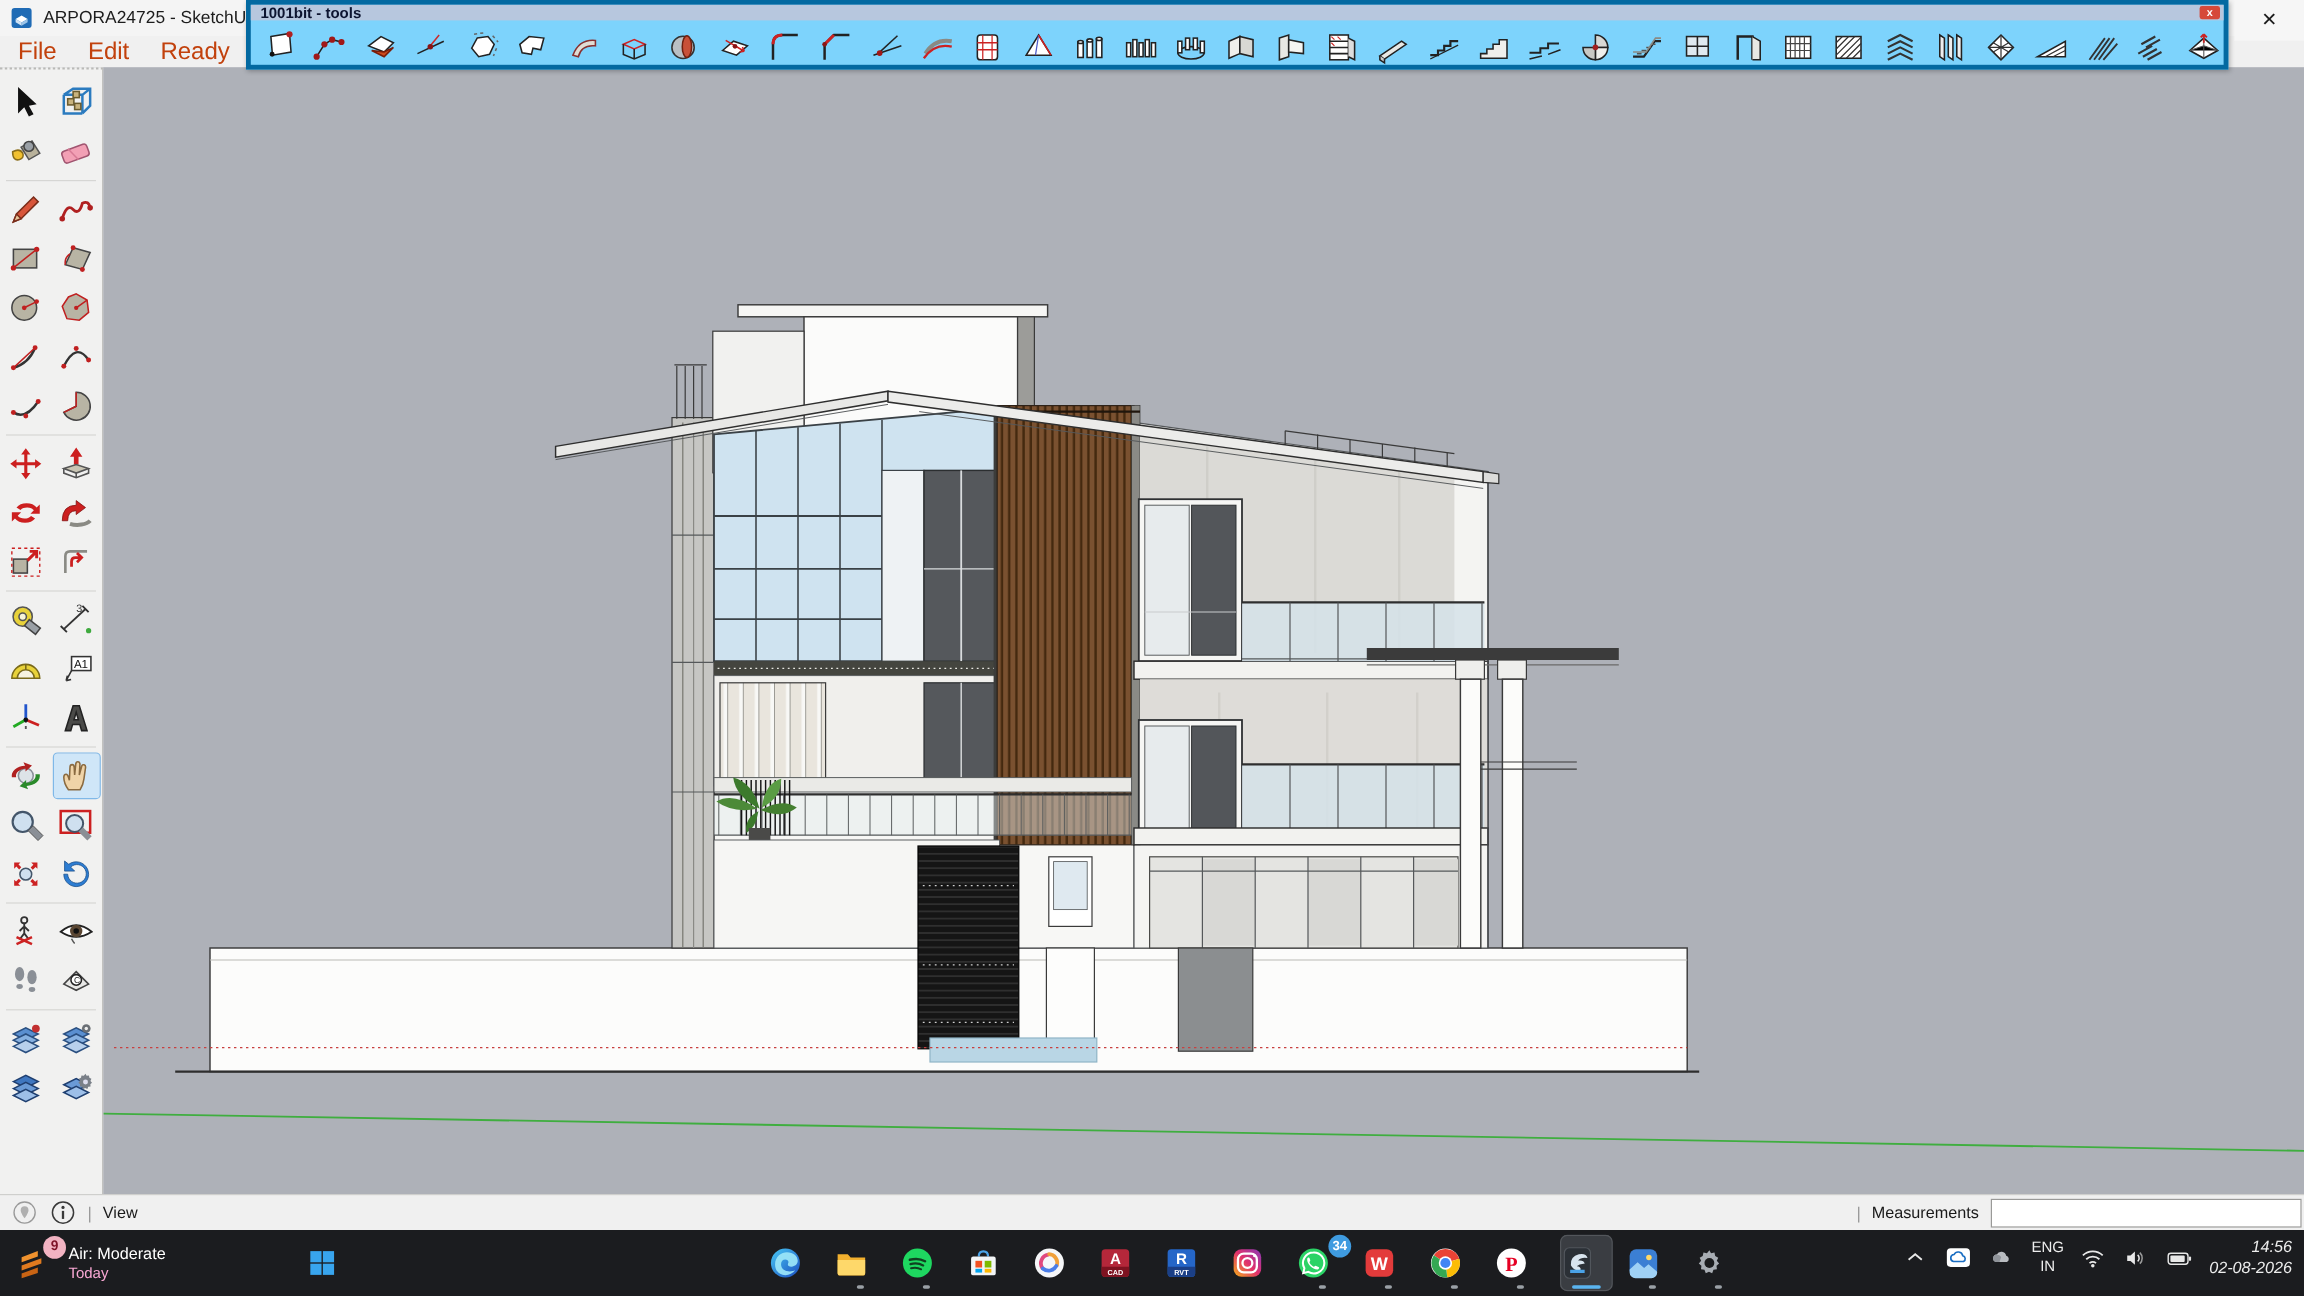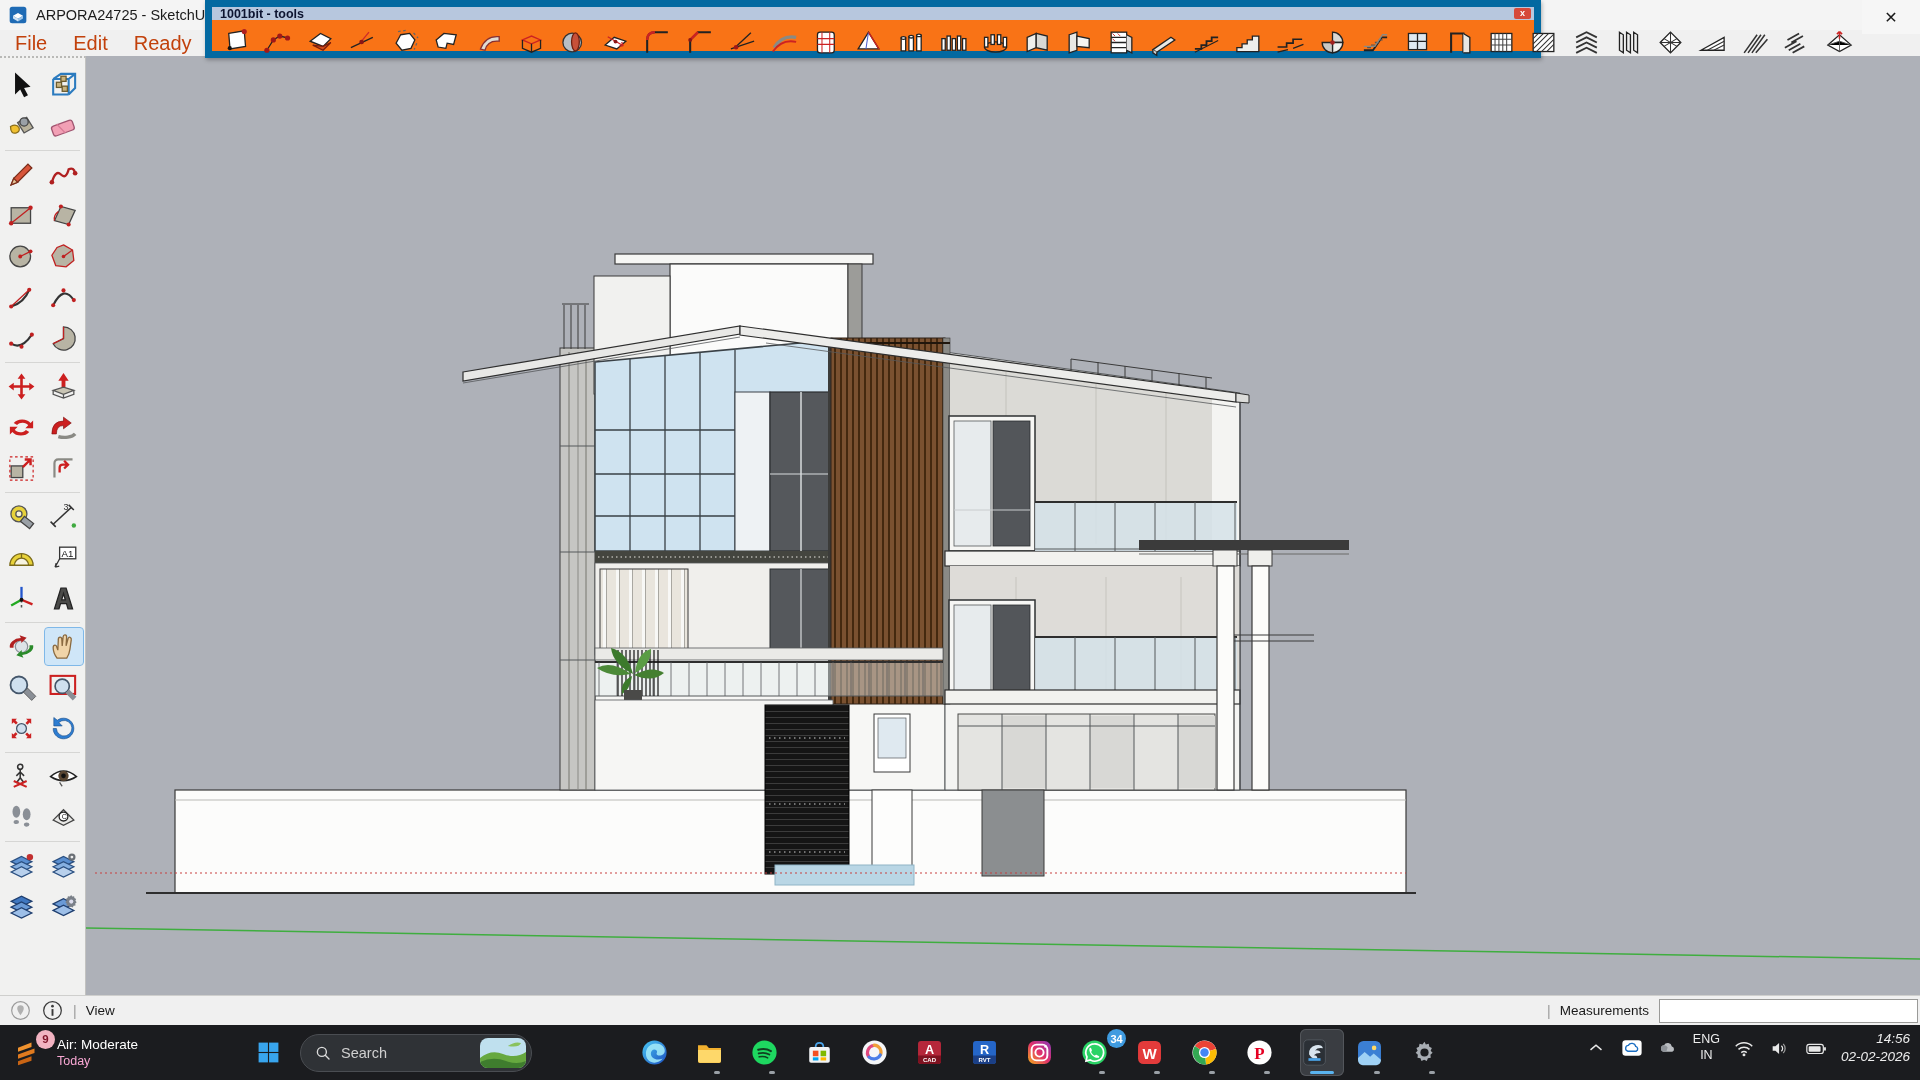--- a/index.html
+++ b/index.html
@@ -5,21 +5,21 @@
   html,body{margin:0;padding:0;background:#888;}
   #app{position:relative;width:1920px;height:1080px;background:#aeb1b8;font-family:"Liberation Sans",sans-serif;overflow:hidden;}
   
   .titlebar{position:absolute;top:0;left:0;right:0;height:30px;background:#f4f4f4;display:flex;align-items:center;padding-left:8px;gap:8px;z-index:10;}
   .titlebar .su-logo{width:20px;height:20px;}
   .title-text{font-size:14.5px;color:#1c1c1c;}
   .win-close{position:absolute;top:0;right:0;width:58px;height:34px;background:#f6f6f6;display:flex;align-items:center;justify-content:center;font-size:16px;color:#1a1a1a;z-index:40;cursor:default;}
   .menubar{position:absolute;top:30px;left:0;right:0;height:26px;background:#f0f0f0;display:flex;align-items:center;padding-left:2px;z-index:9;}
   .menu-item{padding:0 13px;font-size:20px;color:#c2410c;}
   
-  .tb1001{position:absolute;left:205px;top:0;width:1336px;height:58px;z-index:20;background:#f97316;border:7px solid #0369a1;box-shadow:1px 2px 4px rgba(0,0,0,.28);box-sizing:border-box;}
+  .tb1001{position:absolute;left:205px;top:0;width:1652px;height:58px;z-index:20;background:#7dd3fc;border:4px solid #0369a1;box-shadow:1px 2px 4px rgba(0,0,0,.28);box-sizing:border-box;}
   .tb1001-title{height:13px;background:#b7c7de;position:relative;overflow:hidden;}
   .tb1001-title span{position:absolute;left:8px;bottom:-1px;font-size:12.5px;font-weight:bold;color:#0d1430;}
   .tb1001-close{position:absolute;right:3px;top:1px;width:17px;height:11px;background:#d6493a;color:#fff;font-size:9px;line-height:10px;text-align:center;border-radius:2px;font-weight:bold;}
   .tb1001-icons{display:flex;align-items:center;height:44px;padding:0 6px;gap:6.2px;}
   .tb-icon{width:36px;height:36px;display:flex;align-items:center;justify-content:center;flex:0 0 auto;}
   .tb-icon svg{width:31px;height:31px;}
   
   .lefttb{position:absolute;left:0;top:56px;width:86px;height:939px;background:#f1f1f0;border-right:1px solid #c2c2c0;border-top:2px dotted #b9b9b7;padding-top:4px;box-sizing:border-box;z-index:8;}
   .lt-group{display:grid;grid-template-columns:38px 38px;justify-content:center;column-gap:4px;row-gap:4px;padding:5px 0;border-bottom:1px solid #d6d6d4;margin:0 5px;}
   .lt-group:last-child{border-bottom:none;}
@@ -848,35 +848,20 @@
 
     <div class="startsearch">
       <div class="start-btn">
         <svg viewBox="0 0 24 24">
             <rect x="3.2" y="3.2" width="8.3" height="8.3" fill="#38a5ee"></rect>
             <rect x="12.5" y="3.2" width="8.3" height="8.3" fill="#38a5ee"></rect>
             <rect x="3.2" y="12.5" width="8.3" height="8.3" fill="#38a5ee"></rect>
             <rect x="12.5" y="12.5" width="8.3" height="8.3" fill="#38a5ee"></rect>
           </svg>
       </div>
-      <div class="search-pill">
-        <svg class="mag" viewBox="0 0 24 24">
-            <circle cx="10.5" cy="10.5" r="6" fill="none" stroke="#dcdcdc" stroke-width="1.8"></circle>
-            <line x1="15" y1="15" x2="20" y2="20" stroke="#dcdcdc" stroke-width="1.8" stroke-linecap="round"></line>
-          </svg>
-        <span class="search-label">Search</span>
-        <div class="search-thumb">
-          <svg viewBox="0 0 46 30">
-              <rect width="46" height="30" fill="#bfe0ee"></rect>
-              <path d="M0 20 q11 -9 23 -4 q13 5 23 -2 v16 h-46z" fill="#66a83f"></path>
-              <path d="M0 24 q13 -6 26 -1 q11 4 20 0 v7 h-46z" fill="#3f7d2e"></path>
-              <path d="M28 8 q7 -5 13 -3 q-2 5 -13 3z" fill="#8ac25e"></path>
-            </svg>
-        </div>
-      </div>
     </div>
 
     <div class="apps" id="taskbar-apps">
         <div class="tb-app" title="edge">
           <svg viewBox="0 0 24 24" aria-hidden="true">
             <defs>
               <linearGradient id="gE" x1="0" y1="0" x2="1" y2="1">
                 <stop offset="0" stop-color="#49c9f5"></stop>
                 <stop offset="1" stop-color="#1b4dbf"></stop>
               </linearGradient>
@@ -1048,18 +1033,18 @@
         </div>
       <div class="tray-ico">
           <svg viewBox="0 0 24 24">
             <rect x="2" y="8" width="18" height="10" rx="2.5" fill="none" stroke="#e8e8e8" stroke-width="1.3"></rect>
             <rect x="4" y="10" width="13" height="6" rx="1" fill="#e8e8e8"></rect>
             <rect x="20.8" y="11" width="2" height="4" rx="1" fill="#e8e8e8"></rect>
           </svg>
         </div>
       <div class="clock">
         <div>14:56</div>
-        <div>02-02-2026</div>
+        <div>02-08-2026</div>
       </div>
     </div>
   </div>
 
 </div>
 
 </body></html>

